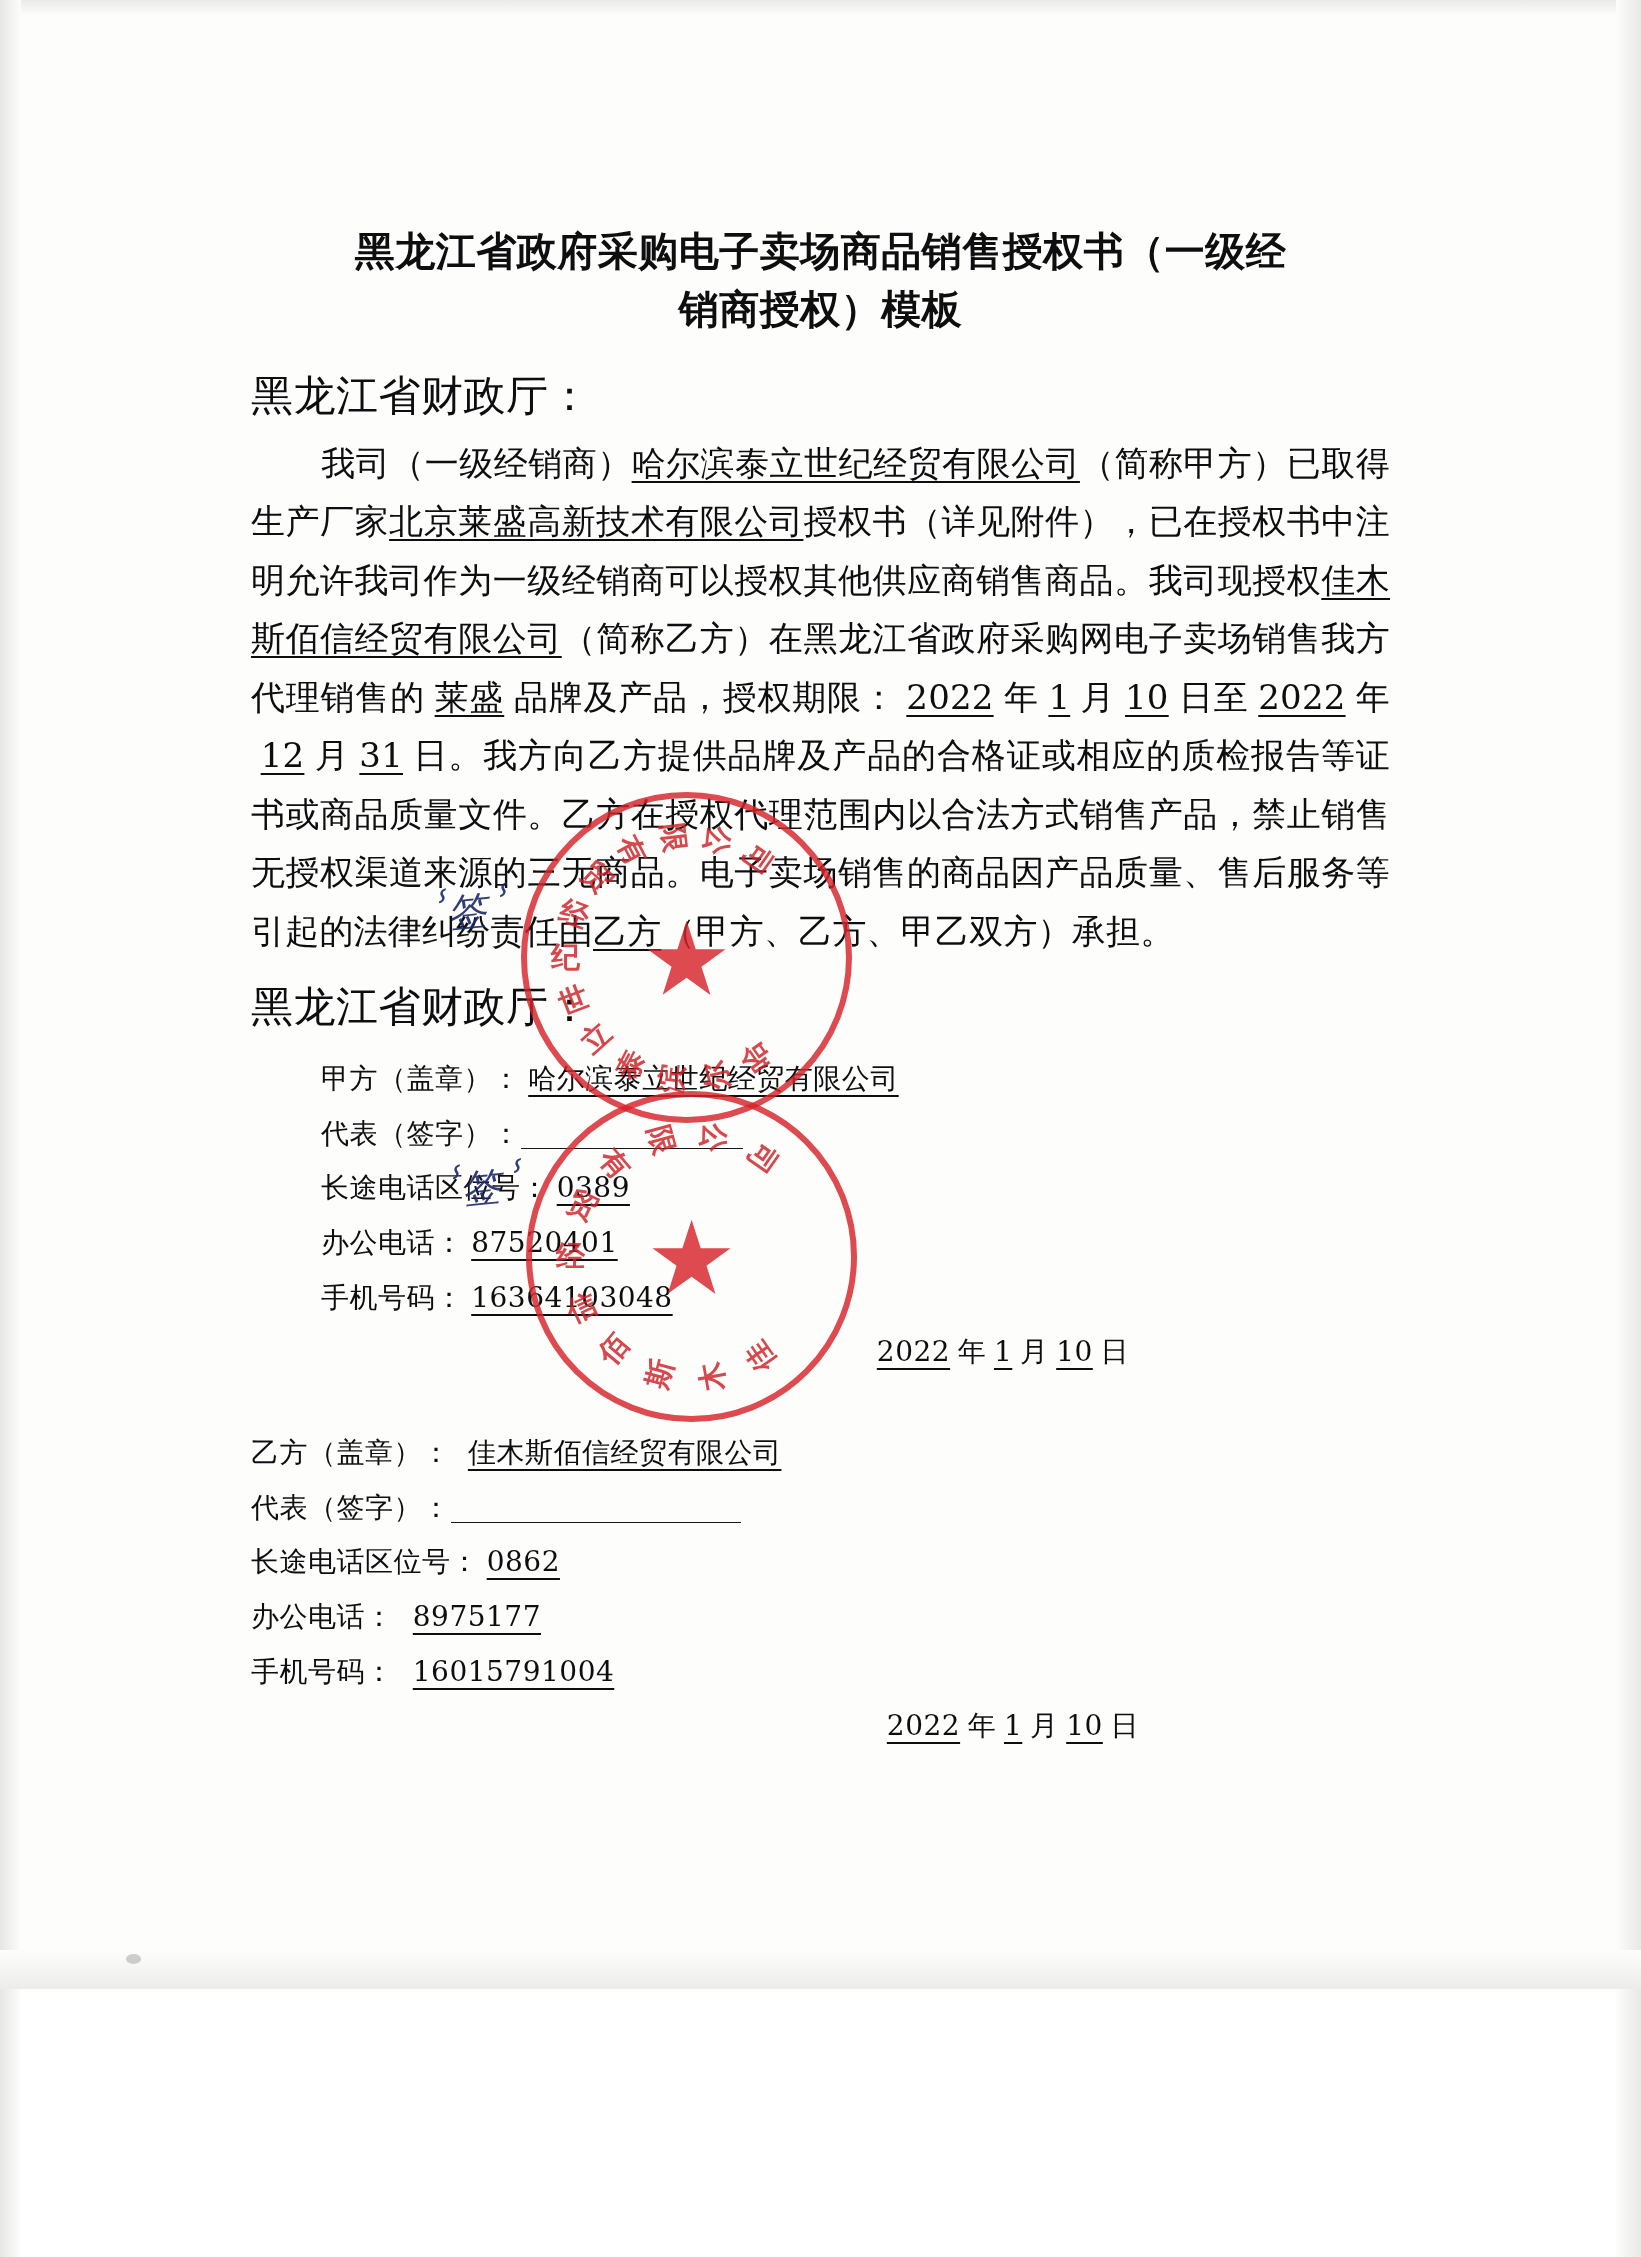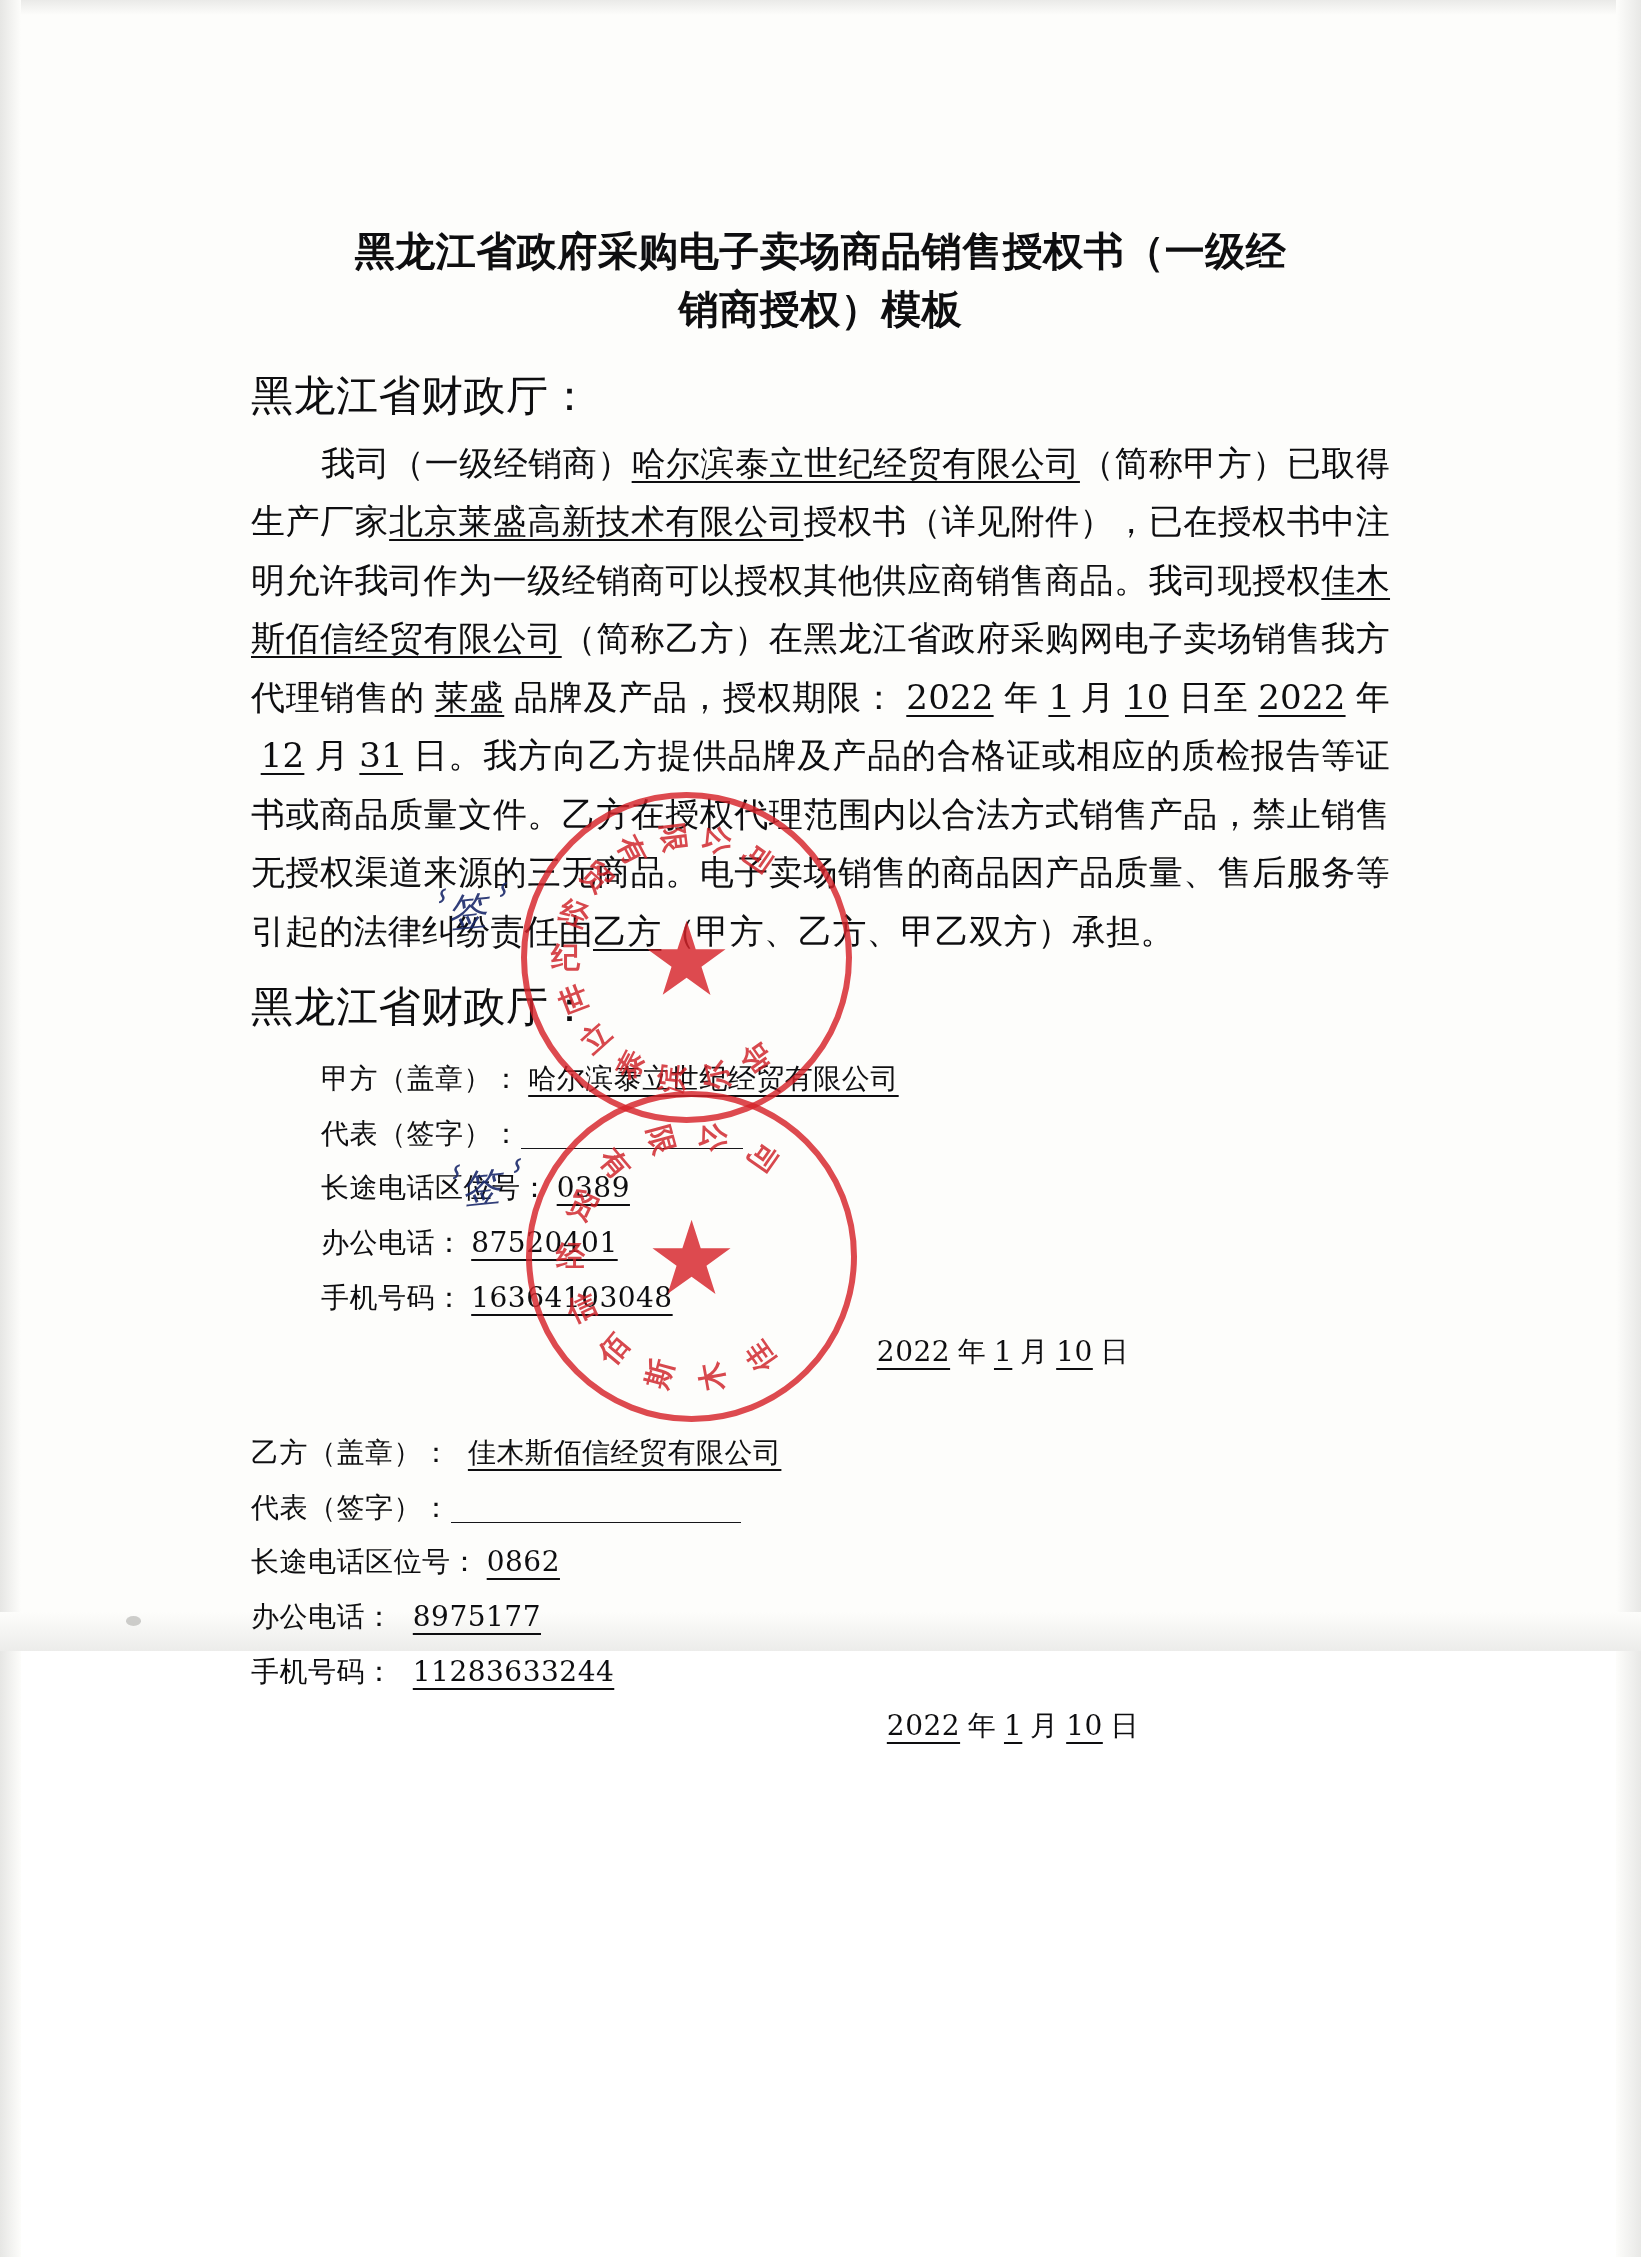--- a/index.html
+++ b/index.html
@@ -14,21 +14,21 @@
     font-family: "DejaVu Serif", "Liberation Serif", serif;
     color: #0e0e10;
     overflow: hidden;
   }
 
   
   .page {
     position: absolute;
     left: 0; top: 0;
     width: 1641px;
-    height: 1651px;
+    height: 1989px;
     background: #fdfdfb;
   }
   .paper-edge-left {
     position: absolute;
     left: 0; top: 0;
     width: 21px; height: 2257px;
     background: linear-gradient(to right, #e6e6e4, #fdfdfb);
   }
   .paper-edge-right {
     position: absolute;
@@ -244,21 +244,21 @@
       <div class="sign-line">
         <span class="sign-label">代表（签字）：</span><span class="blank-ul" style="width:290px"></span>
       </div>
       <div class="sign-line">
         <span class="sign-label">长途电话区位号：</span><span class="val-ul">0862</span>
       </div>
       <div class="sign-line">
         <span class="sign-label">办公电话：</span><span class="val-ul" style="padding-left:19.3px;padding-right:29px">8975177</span>
       </div>
       <div class="sign-line">
-        <span class="sign-label">手机号码：</span><span class="val-ul" style="padding-left:19.3px;padding-right:29px">11283633244</span>
+        <span class="sign-label">手机号码：</span><span class="val-ul" style="padding-left:19.3px;padding-right:29px">16015791004</span>
       </div>
       <div class="date-line-2">
         <span class="val-ul">2022</span><span>年</span><span class="val-ul">1</span><span>月</span><span class="val-ul">10</span><span>日</span>
       </div>
     </div>
 
   </div>
 
   <div class="stamp" id="stamp-a">
     <div class="stamp-inner-text">

